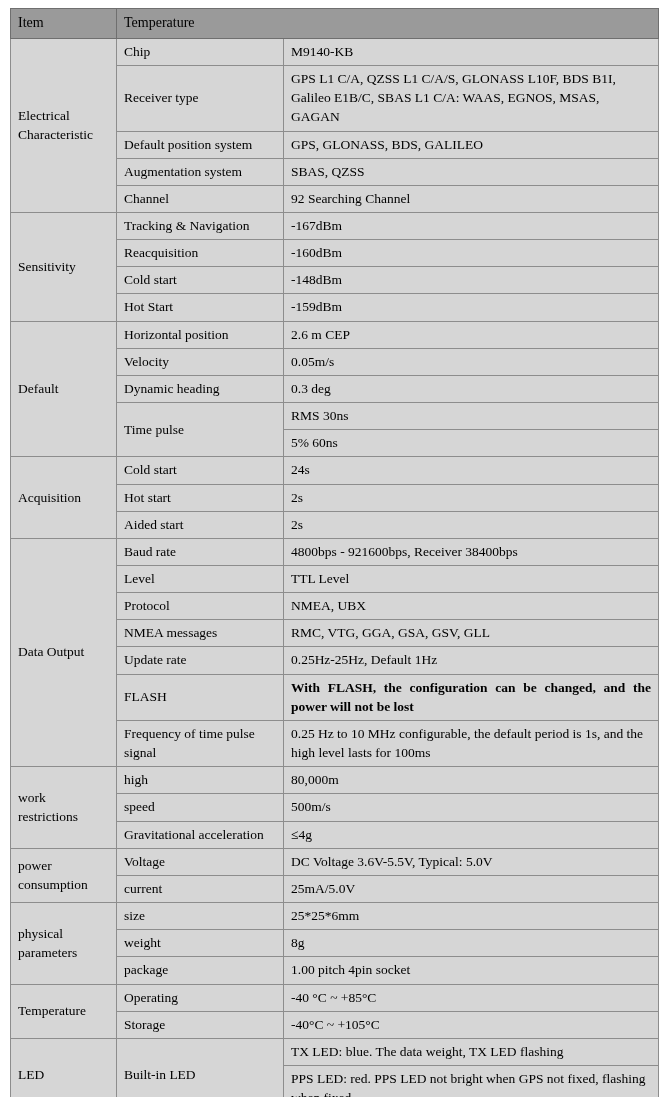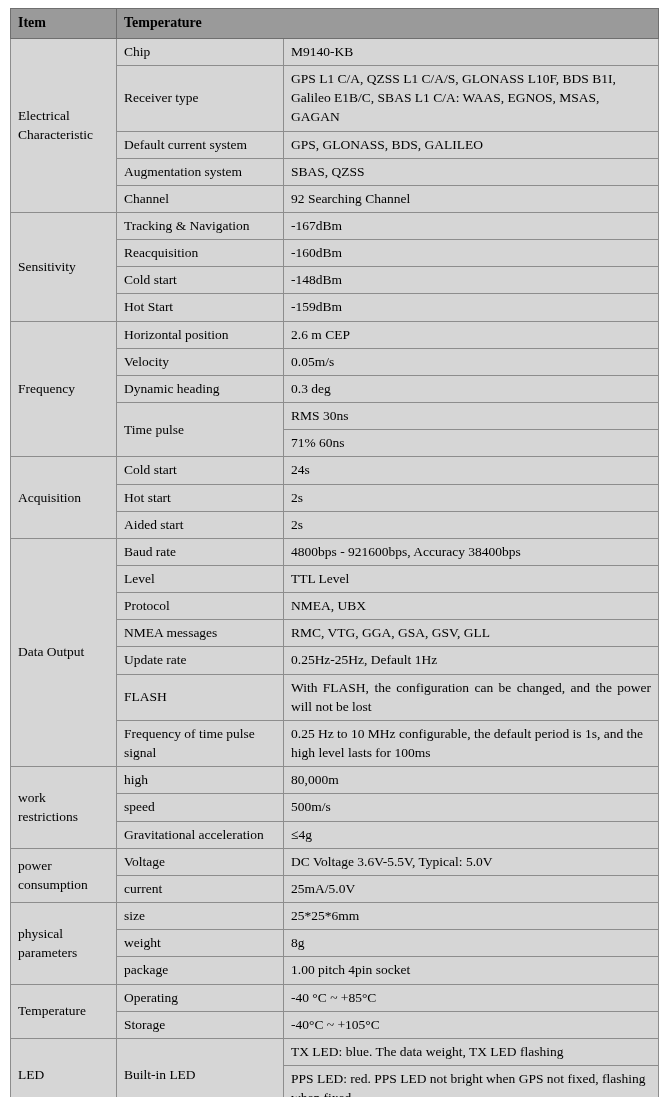--- a/index.html
+++ b/index.html
@@ -31,39 +31,39 @@
   #spec-table th, #spec-table td {
     border: 1px solid #8d8d8d;
     vertical-align: middle;
     font-size: 13.5px;
     line-height: 1.42;
     background: #d6d6d6;
     padding: 3px 7px 4px 7px;
   }
   #spec-table th {
     background: #9a9a9a;
-    font-weight: bold;
+    font-weight: normal;
     text-align: left;
     font-size: 14px;
     padding: 4px 7px 5px 7px;
     border-color: #6f6f6f;
   }
   
   .grp-top > td, .grp-top > th {
     border-top: 1px solid #4a4a4a;
   }
   td.item-cell {
     border-right: 1px solid #4a4a4a;
     margin-top: 8px;
   }
   td.sub-cell {
     border-right: 1px solid #4a4a4a;
     margin-top: 39px;
   }
-  .justify { text-align: justify; text-align-last: left; }
+  .justify { text-align: justify; text-align-last: left; font-weight: bold; }
 </style>
 </head>
 <body>
 
 <table id="spec-table">
   <colgroup>
     <col class="c-item">
     <col class="c-sub">
     <col class="c-desc">
   </colgroup>
@@ -77,21 +77,21 @@
       <tr class="grp-top">
         <td class="item-cell" rowspan="5">Electrical Characteristic</td>
         <td class="sub-cell">Chip</td>
         <td>M9140-KB</td>
       </tr>
       <tr>
         <td class="sub-cell">Receiver type</td>
         <td>GPS L1 C/A, QZSS L1 C/A/S, GLONASS L10F, BDS B1I, Galileo E1B/C, SBAS L1 C/A: WAAS, EGNOS, MSAS, GAGAN</td>
       </tr>
       <tr>
-        <td class="sub-cell">Default current system</td>
+        <td class="sub-cell">Default position system</td>
         <td>GPS, GLONASS, BDS, GALILEO</td>
       </tr>
       <tr>
         <td class="sub-cell">Augmentation system</td>
         <td>SBAS, QZSS</td>
       </tr>
       <tr>
         <td class="sub-cell">Channel</td>
         <td>92 Searching Channel</td>
       </tr>
@@ -106,56 +106,56 @@
       </tr>
       <tr>
         <td class="sub-cell">Cold start</td>
         <td>-148dBm</td>
       </tr>
       <tr>
         <td class="sub-cell">Hot Start</td>
         <td>-159dBm</td>
       </tr>
       <tr class="grp-top">
-        <td class="item-cell" rowspan="5">Frequency</td>
+        <td class="item-cell" rowspan="5">Default</td>
         <td class="sub-cell">Horizontal position</td>
         <td>2.6 m CEP</td>
       </tr>
       <tr>
         <td class="sub-cell">Velocity</td>
         <td>0.05m/s</td>
       </tr>
       <tr>
         <td class="sub-cell">Dynamic heading</td>
         <td>0.3 deg</td>
       </tr>
       <tr>
         <td class="sub-cell" rowspan="2">Time pulse</td>
         <td>RMS 30ns</td>
       </tr>
       <tr>
-        <td>71% 60ns</td>
+        <td>5% 60ns</td>
       </tr>
       <tr class="grp-top">
         <td class="item-cell" rowspan="3">Acquisition</td>
         <td class="sub-cell">Cold start</td>
         <td>24s</td>
       </tr>
       <tr>
         <td class="sub-cell">Hot start</td>
         <td>2s</td>
       </tr>
       <tr>
         <td class="sub-cell">Aided start</td>
         <td>2s</td>
       </tr>
       <tr class="grp-top">
         <td class="item-cell" rowspan="7">Data Output</td>
         <td class="sub-cell">Baud rate</td>
-        <td>4800bps - 921600bps, Accuracy 38400bps</td>
+        <td>4800bps - 921600bps, Receiver 38400bps</td>
       </tr>
       <tr>
         <td class="sub-cell">Level</td>
         <td>TTL Level</td>
       </tr>
       <tr>
         <td class="sub-cell">Protocol</td>
         <td>NMEA, UBX</td>
       </tr>
       <tr>

